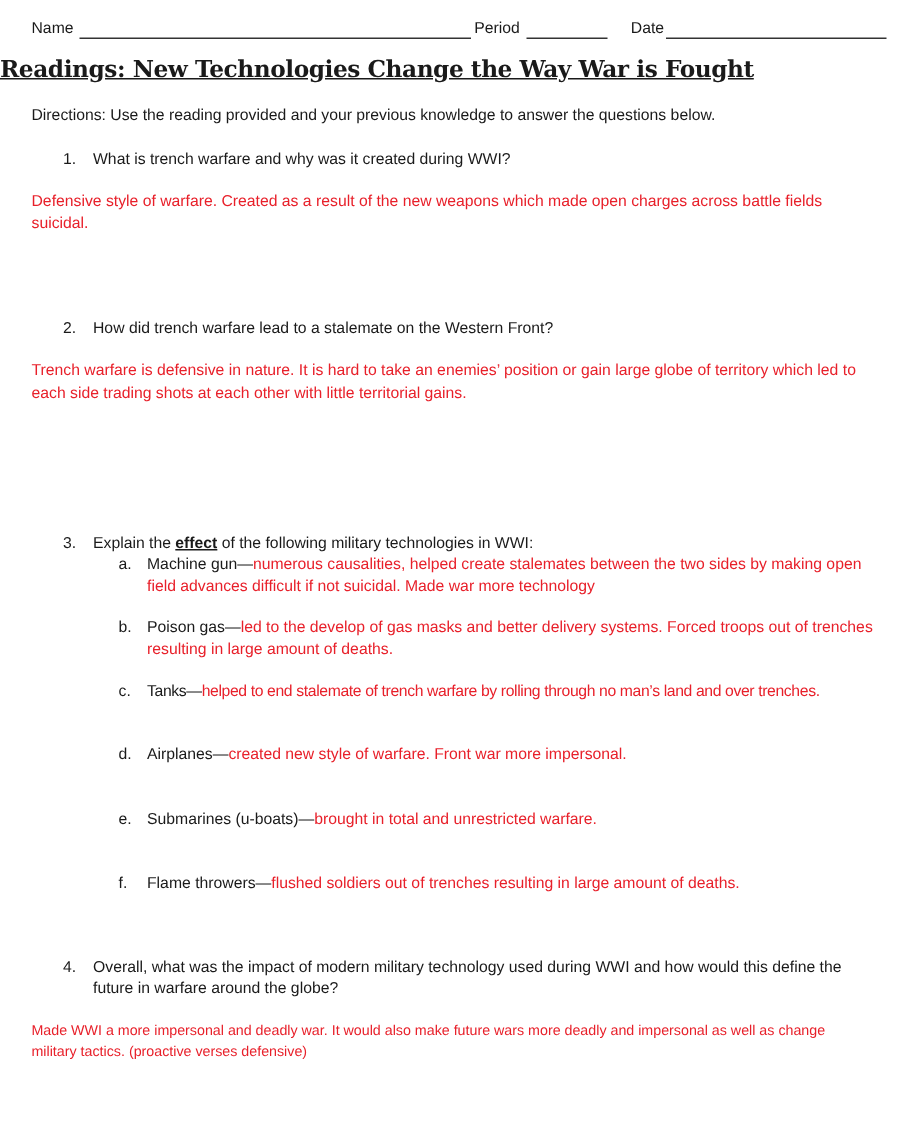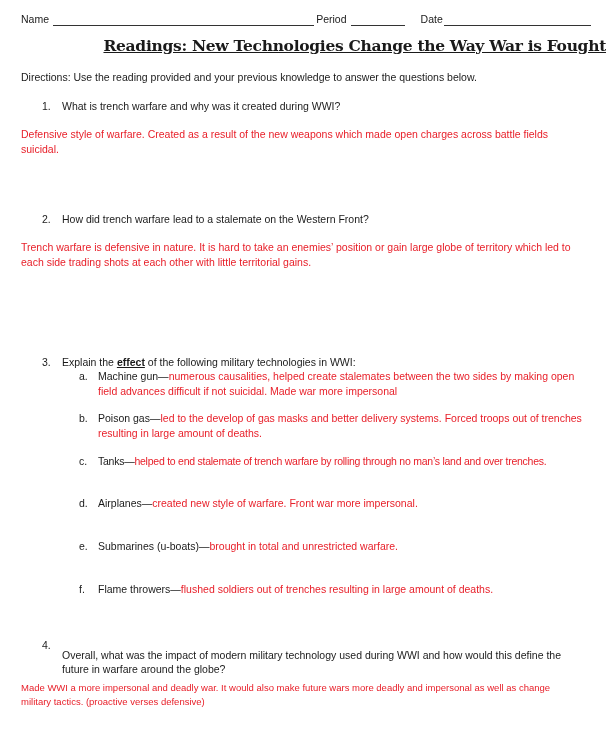--- a/index.html
+++ b/index.html
@@ -5,21 +5,21 @@
     html, body { margin: 0; padding: 0; }
     body {
       width: 606px; height: 749px; background: #ffffff; position: relative; overflow: hidden;
       font-family: "Liberation Sans", sans-serif; color: #1a1a1a;
     }
     .abs { position: absolute; }
     .header-row { left: 21px; top: 10px; width: 570px; height: 16px; font-size: 10.5px; display: flex; align-items: flex-end; }
     .header-row .lbl { white-space: nowrap; line-height: 14px; }
     .blank { border-bottom: 1px solid #333; height: 12px; }
     .title {
-      left: 0; width: 606px; top: 36px; text-align: right;
+      left: 0; width: 606px; top: 36px; text-align: left;
       font-family: "DejaVu Serif", serif; font-weight: bold; font-size: 15.5px; text-decoration: underline; color: #1a1a1a;
       letter-spacing: -0.3px;
     }
     .directions { left: 21px; top: 71px; font-size: 10.5px; }
     .q { font-size: 10.5px; line-height: 14px; }
     .q .num { display: inline-block; width: 20px; }
     .ans { color: #e8202a; font-size: 10.5px; line-height: 15px; }
     .sub { font-size: 10.5px; line-height: 15px; display: flex; }
     .sub .letter { width: 19px; flex: 0 0 19px; }
     .sub .body { flex: 1; }
@@ -51,21 +51,21 @@
   <span class="num">2.</span><span>How did trench warfare lead to a stalemate on the Western Front?</span>
 </div>
 <div class="abs ans" style="left:21px;top:240px;width:575px;">Trench warfare is defensive in nature.  It is hard to take an enemies’ position or gain large globe of territory which led to each side trading shots at each other with little territorial gains.</div>
 
 <div class="abs q" style="left:42px;top:355px;">
   <span class="num">3.</span><span>Explain the </span><span class="u">effect</span><span> of the following military technologies in WWI:</span>
 </div>
 
 <div class="abs sub" style="left:79px;top:369px;width:512px;">
   <span class="letter">a.</span>
-  <span class="body"><span>Machine gun—</span><span class="red">numerous causalities, helped create stalemates between the two sides by making open field advances difficult if not suicidal. Made war more impersonal</span></span>
+  <span class="body"><span>Machine gun—</span><span class="red">numerous causalities, helped create stalemates between the two sides by making open field advances difficult if not suicidal. Made war more technology</span></span>
 </div>
 
 <div class="abs sub" style="left:79px;top:411px;width:515px;">
   <span class="letter">b.</span>
   <span class="body"><span>Poison gas—</span><span class="red">led to the develop of gas masks and better delivery systems.  Forced troops out of trenches resulting in large amount of deaths.</span></span>
 </div>
 
 <div class="abs sub" style="left:79px;top:454px;width:525px;white-space:nowrap;">
   <span class="letter">c.</span>
   <span class="body" style="letter-spacing:-0.25px;"><span>Tanks—</span><span class="red">helped to end stalemate of trench warfare by rolling through no man’s land and over trenches.</span></span>
@@ -81,15 +81,15 @@
   <span class="body"><span>Submarines (u-boats)—</span><span class="red">brought in total and unrestricted warfare.</span></span>
 </div>
 
 <div class="abs sub" style="left:79px;top:582px;width:512px;">
   <span class="letter">f.</span>
   <span class="body"><span>Flame throwers—</span><span class="red">flushed soldiers out of trenches resulting in large amount of deaths.</span></span>
 </div>
 
 <div class="abs q" style="left:42px;top:638px;width:545px;display:flex;">
   <span class="num" style="flex:0 0 20px;">4.</span>
-    <span style="flex:1;margin-top:10px;">Overall, what was the impact of modern military technology used during WWI and how would this define the future in warfare around the globe?</span>
+    <span style="flex:1;">Overall, what was the impact of modern military technology used during WWI and how would this define the future in warfare around the globe?</span>
 </div>
 <div class="abs ans" style="left:21px;top:681px;width:560px;font-size:9.5px;line-height:14px;">Made WWI a more impersonal and deadly war.  It would also make future wars more deadly and impersonal as well as change military tactics. (proactive verses defensive)</div>
 
 </body></html>

